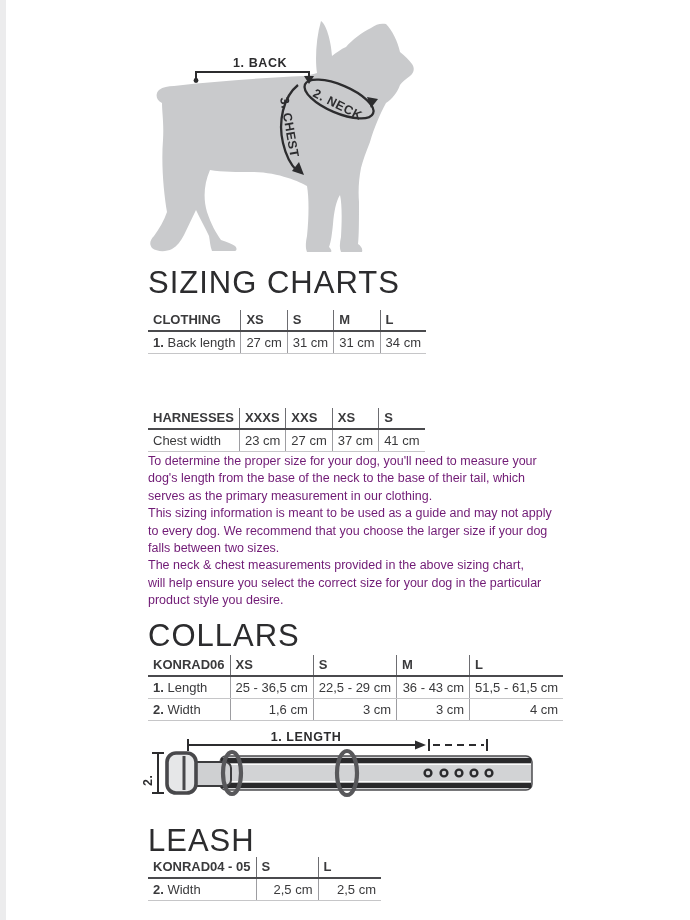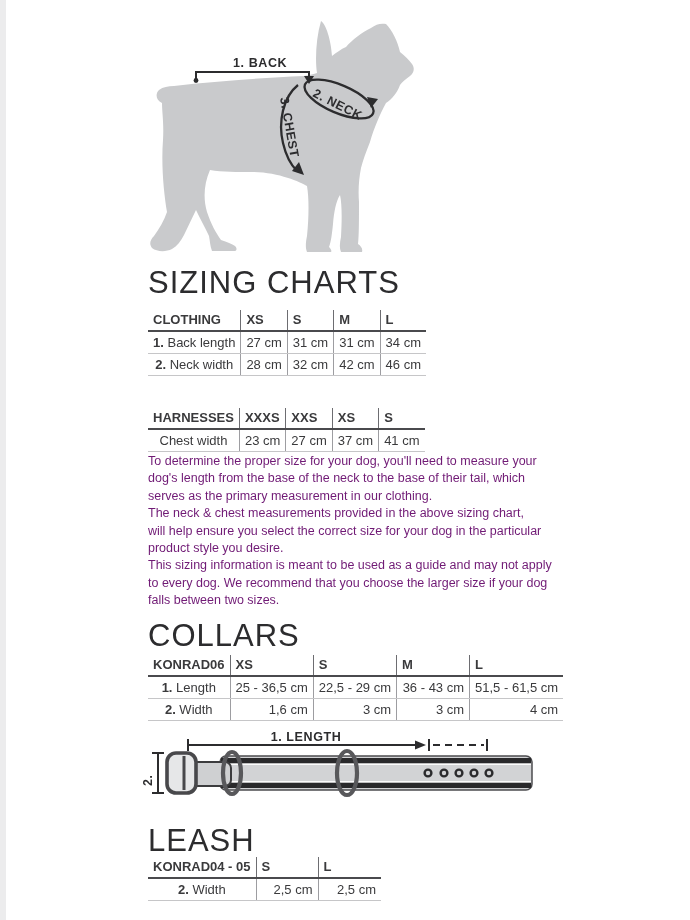--- a/index.html
+++ b/index.html
@@ -18,21 +18,21 @@
     font-size:13px;color:#3a3a3c;
   }
   table.size-table th{
     font-weight:700;text-align:left;padding:2px 5px 3px 5px;
     border-bottom:2px solid #4a4a4d;white-space:nowrap;overflow:hidden;
   }
   table.size-table td{
     padding:3px 5px;text-align:right;border-bottom:1px solid #c6c6c8;
     white-space:nowrap;overflow:hidden;
   }
-  table.size-table td:first-child{text-align:center;}
+  table.size-table td:first-child{text-align:left;}
   table.size-table th + th{border-left:1px solid #6d6d71;margin-top:14px;}
   table.size-table td + td{border-left:1px solid #9d9da1;}
   .notes{width:418px;}
   .notes p{
     margin:0;font-size:12.5px;line-height:17.4px;color:#701a75;
     white-space:pre-line;
   }
   svg text{fill:#2c2c2e;}
   .fig-label{font-size:12.5px;font-weight:700;letter-spacing:0.6px;}
 </style>
@@ -126,27 +126,20 @@
       </tr>
     </thead>
     <tbody>
       <tr>
         <td><strong>1.</strong> Back length</td>
         <td>27 cm</td>
         <td>31 cm</td>
         <td>31 cm</td>
         <td>34 cm</td>
       </tr>
-      <tr>
-        <td><strong>2.</strong> Neck width</td>
-        <td>28 cm</td>
-        <td>32 cm</td>
-        <td>42 cm</td>
-        <td>46 cm</td>
-      </tr>
     </tbody>
   </table>
 
 <table class="abs size-table" style="left:148px;top:408px;">
     <colgroup>
       <col style="width: 90px;">
       <col style="width: 46px;">
       <col style="width: 45px;">
       <col style="width: 45px;">
       <col style="width: 44px;">
@@ -168,26 +161,26 @@
         <td>37 cm</td>
         <td>41 cm</td>
       </tr>
     </tbody>
   </table>
 
 <div class="abs notes" style="left:148px;top:453px;">
   <p>To determine the proper size for your dog, you'll need to measure your
 dog's length from the base of the neck to the base of their tail, which
 serves as the primary measurement in our clothing.</p>
+  <p>This sizing information is meant to be used as a guide and may not apply
+to every dog. We recommend that you choose the larger size if your dog
+falls between two sizes.</p>
   <p>The neck &amp; chest measurements provided in the above sizing chart,
 will help ensure you select the correct size for your dog in the particular
 product style you desire.</p>
-  <p>This sizing information is meant to be used as a guide and may not apply
-to every dog. We recommend that you choose the larger size if your dog
-falls between two sizes.</p>
 </div>
 
 <h1 class="abs section-heading" style="left:148px;top:620px;">COLLARS</h1>
 
 <table class="abs size-table" style="left:148px;top:655px;">
     <colgroup>
       <col style="width: 74px;">
       <col style="width: 81px;">
       <col style="width: 79px;">
       <col style="width: 73px;">

